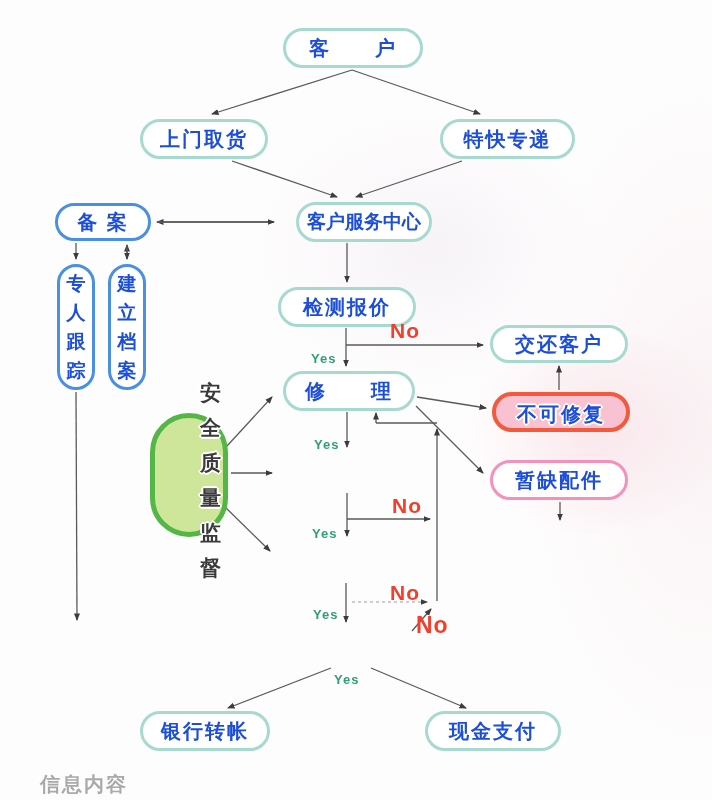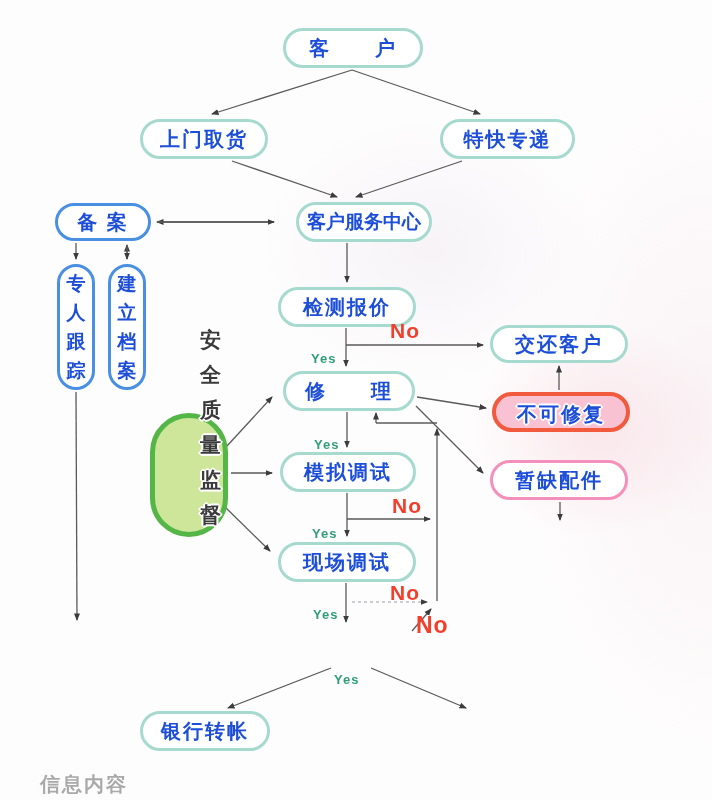--- a/index.html
+++ b/index.html
@@ -31,21 +31,21 @@
   .pill.redpink{
     border:4px solid var(--red-border,#f15a3d);background:var(--pink-fill,#f9c2d2);
     text-shadow:-1px -1px 0 #fff,1px -1px 0 #fff,-1px 1px 0 #fff,1px 1px 0 #fff,0 -2px 0 #fff,0 2px 0 #fff,-2px 0 0 #fff,2px 0 0 #fff;
     align-items:flex-end;
   }
   .pill.pink{border-color:var(--pink-border,#f590ba);}
   .pill.yellow{background:var(--yellow-fill,#fbf7a6);border-color:var(--yellow-border,#efe88f);}
   .pill.green{
     border:5px solid var(--green-border,#54b646);background:var(--green-fill,#cde69a);
     border-radius:40px;font-size:21px;line-height:35px;letter-spacing:2px;
-    white-space:normal;word-break:break-all;text-align:center;align-items:flex-end;padding-top:10px;
+    white-space:normal;word-break:break-all;text-align:center;align-items:center;padding-top:10px;
     color:#3a3a3a;
     text-shadow:-1px -1px 0 #fff,1px -1px 0 #fff,-1px 1px 0 #fff,1px 1px 0 #fff,0 -2px 0 #fff,0 2px 0 #fff,-2px 0 0 #fff,2px 0 0 #fff;
     padding-left:45px;
   }
   .pill.green .vtxt{width:50px;margin:0 auto;}
 
   .lbl{position:absolute;font-weight:bold;z-index:3;}
   .lbl.yes{color:var(--yes-green,#2f9e77);font-size:13px;letter-spacing:1px;}
   .lbl.no{color:var(--no-red,#f23e2b);font-size:21px;letter-spacing:1px;}
   .lbl.no.big{font-size:23px;}
@@ -117,27 +117,26 @@
   <div class="pill" style="left:278px;top:287px;width:138px;height:40px;"><span>检测报价</span></div>
   <div class="pill" style="left:490px;top:325px;width:138px;height:38px;"><span>交还客户</span></div>
 
   <div class="pill" style="left:283px;top:371px;width:132px;height:40px;"><span>修　　理</span></div>
   <div class="pill redpink" style="left:492px;top:392px;width:138px;height:40px;"><span>不可修复</span></div>
 
   <div class="pill green" style="left:150px;top:413px;width:78px;height:124px;">
       <span class="vtxt">安全质量监督</span>
     </div>
 
-  <div class="pill" style="left:280px;top:452px;width:136px;height:40px;"><span>模拟调试</span></div>
   <div class="pill pink" style="left:490px;top:460px;width:138px;height:40px;"><span>暂缺配件</span></div>
 
-  <div class="pill" style="left:278px;top:542px;width:138px;height:40px;"><span>现场调试</span></div>
 
 
   <div class="pill" style="left:140px;top:711px;width:130px;height:40px;"><span>银行转帐</span></div>
+  <div class="pill" style="left:425px;top:711px;width:136px;height:40px;"><span>现金支付</span></div>
 
   <div class="lbl yes" style="left:311px;top:351px;">Yes</div>
   <div class="lbl yes" style="left:314px;top:437px;">Yes</div>
   <div class="lbl yes" style="left:312px;top:526px;">Yes</div>
   <div class="lbl yes" style="left:313px;top:607px;">Yes</div>
   <div class="lbl yes" style="left:334px;top:672px;">Yes</div>
 
   <div class="lbl no" style="left:390px;top:319px;">No</div>
   <div class="lbl no" style="left:392px;top:494px;">No</div>
   <div class="lbl no" style="left:390px;top:581px;">No</div>

